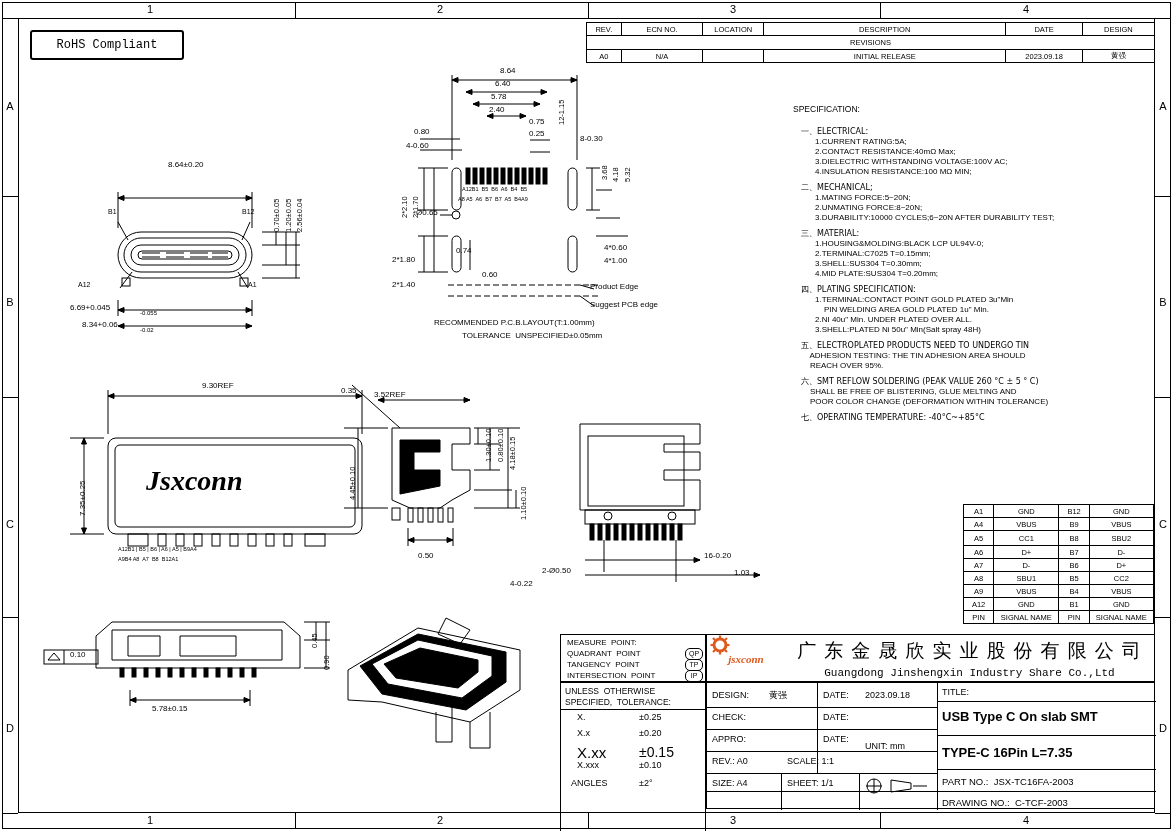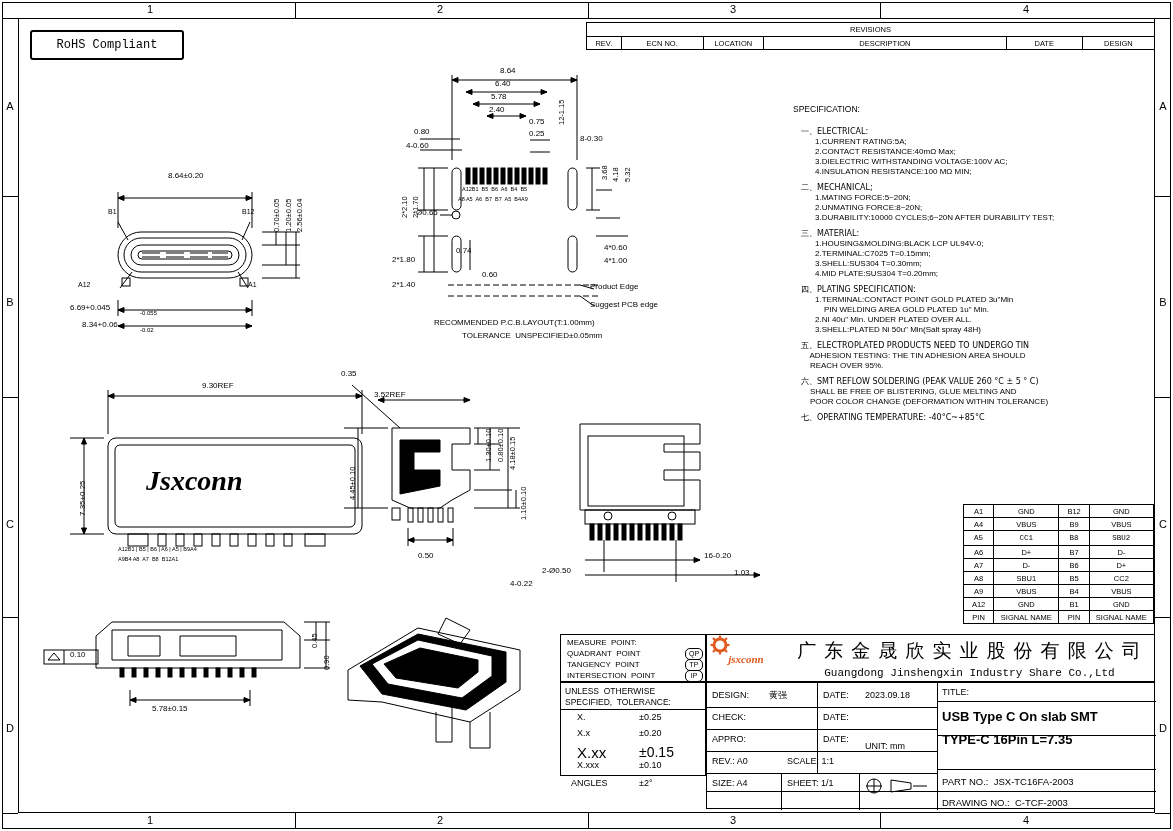--- a/index.html
+++ b/index.html
@@ -75,30 +75,38 @@
   <div class="ztick" style="left:880px;top:2px;width:1px;height:16px;"></div>
   <div class="ztick" style="left:295px;top:813px;width:1px;height:16px;"></div>
   <div class="ztick" style="left:588px;top:813px;width:1px;height:16px;"></div>
   <div class="ztick" style="left:880px;top:813px;width:1px;height:16px;"></div>
 
   <div class="rohs">RoHS Compliant</div>
 
   <div style="position:absolute;left:586px;top:22px;width:569px;">
     <table class="grid" style="left:0;top:0;width:569px;">
       <tbody>
-          <tr>
-            <td colspan="6" style="height:13px;">REVISIONS</td>
-          </tr>
-      <tr style="height:13px;">
+          <tr style="height:13px;">
         <td style="width:34px;">REV.</td>
         <td style="width:82px;">ECN NO.</td>
         <td style="width:60px;">LOCATION</td>
         <td style="width:245px;">DESCRIPTION</td>
         <td style="width:76px;">DATE</td>
         <td style="width:72px;">DESIGN</td>
+      </tr>
+      <tr>
+            <td colspan="6" style="height:13px;">REVISIONS</td>
+          </tr>
+      <tr style="height:13px;">
+        <td>A0</td>
+        <td>N/A</td>
+        <td></td>
+        <td>INITIAL  RELEASE</td>
+        <td>2023.09.18</td>
+        <td class="cn">黄强</td>
       </tr>
     </tbody>
       </table>
   </div>
 
   <div style="position:absolute;left:793px;top:104px;width:360px;">
     <div class="txt" style="position:relative;left:0;top:0;font-size:8.5px;">SPECIFICATION:</div>
     <div style="margin-top:12px;">
       <div style="margin-bottom:6px;">
         <div class="txt cn" style="position:relative;left:8px;">一、ELECTRICAL:</div>
@@ -150,21 +158,21 @@
       <td style="width:66px;">GND</td>
       <td style="width:30px;">B12</td>
       <td style="width:65px;">GND</td>
     </tr>
     <tr style="height:13px;">
       <td>A4</td>
       <td>VBUS</td>
       <td>B9</td>
       <td>VBUS</td>
     </tr>
-    <tr style="height:15px;font-family:Liberation Mono, monospace;">
+    <tr style="height:15px;">
       <td>A5</td>
       <td>CC1</td>
       <td>B8</td>
       <td>SBU2</td>
     </tr>
     <tr style="height:13px;">
       <td>A6</td>
       <td>D+</td>
       <td>B7</td>
       <td>D-</td>
@@ -439,21 +447,21 @@
       <path d="M348,670 L418,628 L520,650 L520,690 L470,722 L382,702 L348,700 Z"></path>
       <path d="M360,666 L418,634 L506,652 L506,682 L466,710 L382,694 Z" fill="#000"></path>
       <path d="M372,664 L418,640 L492,656 L492,676 L462,698 L388,684 Z" fill="#fff"></path>
       <path d="M384,664 L420,648 L478,660 L478,672 L458,688 L396,678 Z" fill="#000"></path>
       <path d="M470,722 L470,748 L490,748 L490,712" fill="none"></path>
       <path d="M436,712 L436,742 L452,742 L452,706" fill="none"></path>
       <path d="M446,618 L470,630 L460,644 L438,634 Z" fill="none"></path>
     </g>
   </svg>
 
-  <div class="dim" style="left:152px;top:171px;padding-left:16px;">8.64±0.20</div>
+  <div class="dim" style="left:152px;top:160px;padding-left:16px;">8.64±0.20</div>
   <div class="dimv" style="left:272px;top:232px;font-size:7.5px;">0.70±0.05</div>
   <div class="dimv" style="left:284px;top:232px;font-size:7.5px;">1.20±0.05</div>
   <div class="dimv" style="left:295px;top:232px;font-size:7.5px;">2.56±0.04</div>
   <div class="dim" style="left:70px;top:303px;"><span>6.69+0.045</span></div>
   <div class="dim" style="left:140px;top:310px;font-size:6px;">-0.055</div>
   <div class="dim" style="left:82px;top:320px;">8.34+0.06</div>
   <div class="dim" style="left:140px;top:327px;font-size:6px;">-0.02</div>
   <div class="txts" style="left:108px;top:208px;">B1</div>
   <div class="txts" style="left:242px;top:208px;">B12</div>
   <div class="txts" style="left:78px;top:281px;">A12</div>
@@ -487,21 +495,21 @@
   <div class="txt" style="left:590px;top:300px;">Suggest PCB edge</div>
   <div class="txt" style="left:434px;top:318px;">RECOMMENDED P.C.B.LAYOUT(T:1.00mm)</div>
   <div class="txt" style="left:462px;top:331px;">TOLERANCE  UNSPECIFIED±0.05mm</div>
 
   <div class="dim" style="left:202px;top:381px;">9.30REF</div>
   <div class="dimv" style="left:78px;top:516px;">7.35±0.25</div>
   <div class="logo" style="position:absolute;left:146px;top:465px;font-size:28px;">Jsxconn</div>
   <div class="txts" style="left:118px;top:546px;font-size:5.5px;">A12B1 | B5 | B6 | A6 | A5 | B9A4</div>
   <div class="txts" style="left:118px;top:556px;font-size:5.5px;">A9B4 A8  A7  B8  B12A1</div>
 
-  <div class="dim" style="left:334px;top:369px;padding-left:7px;">0.35</div>
+  <div class="dim" style="left:334px;top:386px;padding-left:7px;">0.35</div>
   <div class="dim" style="left:374px;top:390px;">3.52REF</div>
   <div class="dimv" style="left:348px;top:500px;font-size:7.5px;">4.45±0.10</div>
   <div class="dimv" style="left:484px;top:462px;font-size:7.5px;">1.30±0.10</div>
   <div class="dimv" style="left:496px;top:462px;font-size:7.5px;">0.80±0.10</div>
   <div class="dimv" style="left:508px;top:470px;font-size:7.5px;">4.18±0.15</div>
   <div class="dimv" style="left:519px;top:520px;font-size:7.5px;">1.10±0.10</div>
 
   <div class="dim" style="left:418px;top:551px;">0.50</div>
   <div class="dim" style="left:510px;top:566px;margin-left:32px;">2-Ø0.50</div>
   <div class="dim" style="left:510px;top:579px;">4-0.22</div>
@@ -539,21 +547,21 @@
         </g>
       </svg>
       <div class="logo" style="font-size:11px;color:#e05a1e;margin-top:2px;">jsxconn</div>
     </div>
     <div style="flex:1;text-align:center;">
       <div class="cn" style="font-size:19px;letter-spacing:1px;">广 东 金 晟 欣 实 业 股 份 有 限 公 司</div>
       <div class="mono" style="font-size:11px;margin-top:3px;">Guangdong Jinshengxin Industry Share Co.,Ltd</div>
     </div>
   </div>
 
-  <div style="position:absolute;left:560px;top:682px;width:146px;height:94px;border:1px solid #000;box-sizing:border-box;">
+  <div style="position:absolute;left:560px;top:682px;width:146px;height:150px;border:1px solid #000;box-sizing:border-box;">
     <div class="txt" style="left:4px;top:3px;font-size:8.5px;">UNLESS  OTHERWISE</div>
     <div class="txt" style="left:4px;top:14px;font-size:8.5px;">SPECIFIED,  TOLERANCE:</div>
     <div class="line" style="left:0;top:26px;width:144px;height:1px;"></div>
     <div class="txt" style="left:16px;top:29px;font-size:9px;">X.</div>
     <div class="txt" style="left:78px;top:29px;font-size:9px;">±0.25</div>
     <div class="txt" style="left:16px;top:45px;font-size:9px;">X.x</div>
     <div class="txt" style="left:78px;top:45px;font-size:9px;">±0.20</div>
     <div class="txt" style="left:16px;top:61px;font-size:15px;">X.xx</div>
     <div class="txt" style="left:78px;top:61px;font-size:14px;">±0.15</div>
     <div class="txt" style="left:16px;top:77px;font-size:9px;">X.xxx</div>
@@ -599,18 +607,18 @@
       <path d="M26,2 L26,14 L46,11 L46,5 Z" fill="none" stroke="#000"></path>
       <line x1="48" y1="8" x2="62" y2="8" stroke="#000"></line>
     </svg>
 
     <div class="line" style="left:230px;top:18px;width:219px;height:1px;"></div>
     <div class="line" style="left:230px;top:52px;width:219px;height:1px;"></div>
     <div class="line" style="left:230px;top:86px;width:219px;height:1px;"></div>
     <div class="line" style="left:230px;top:108px;width:219px;height:1px;"></div>
     <div class="txt" style="left:235px;top:4px;font-size:9px;">TITLE:</div>
     <div style="position:absolute;left:235px;top:26px;font-size:13px;font-weight:bold;">USB Type C  On slab SMT</div>
-    <div style="position:absolute;left:235px;top:49px;font-size:13px;font-weight:bold;">TYPE-C 16Pin L=7.35</div>
+    <div style="position:absolute;left:235px;top:62px;font-size:13px;font-weight:bold;">TYPE-C 16Pin L=7.35</div>
     <div class="txt" style="left:235px;top:93px;font-size:9.5px;">PART NO.:  JSX-TC16FA-2003</div>
     <div class="txt" style="left:235px;top:114px;font-size:9.5px;">DRAWING NO.:  C-TCF-2003</div>
   </div>
 
 </div>
 
 </body></html>

